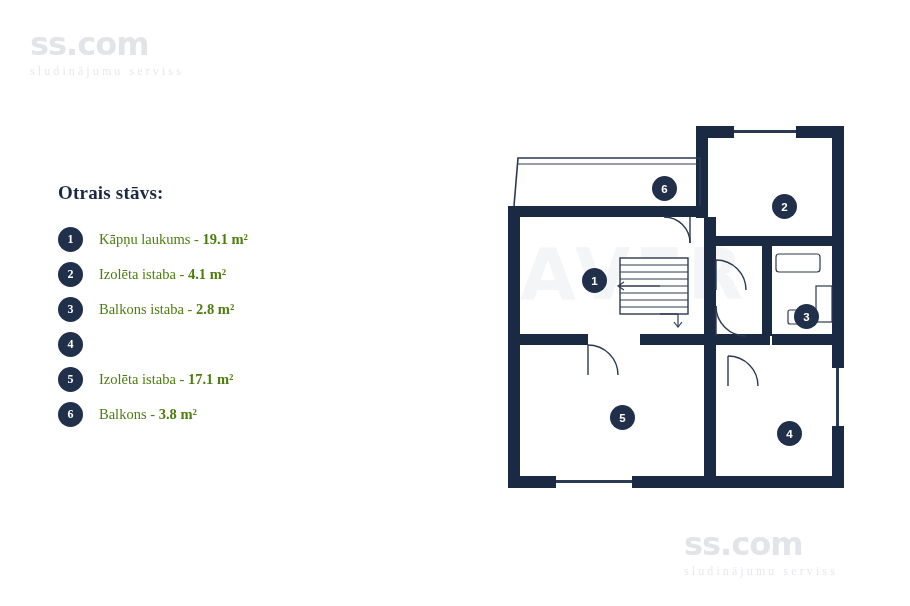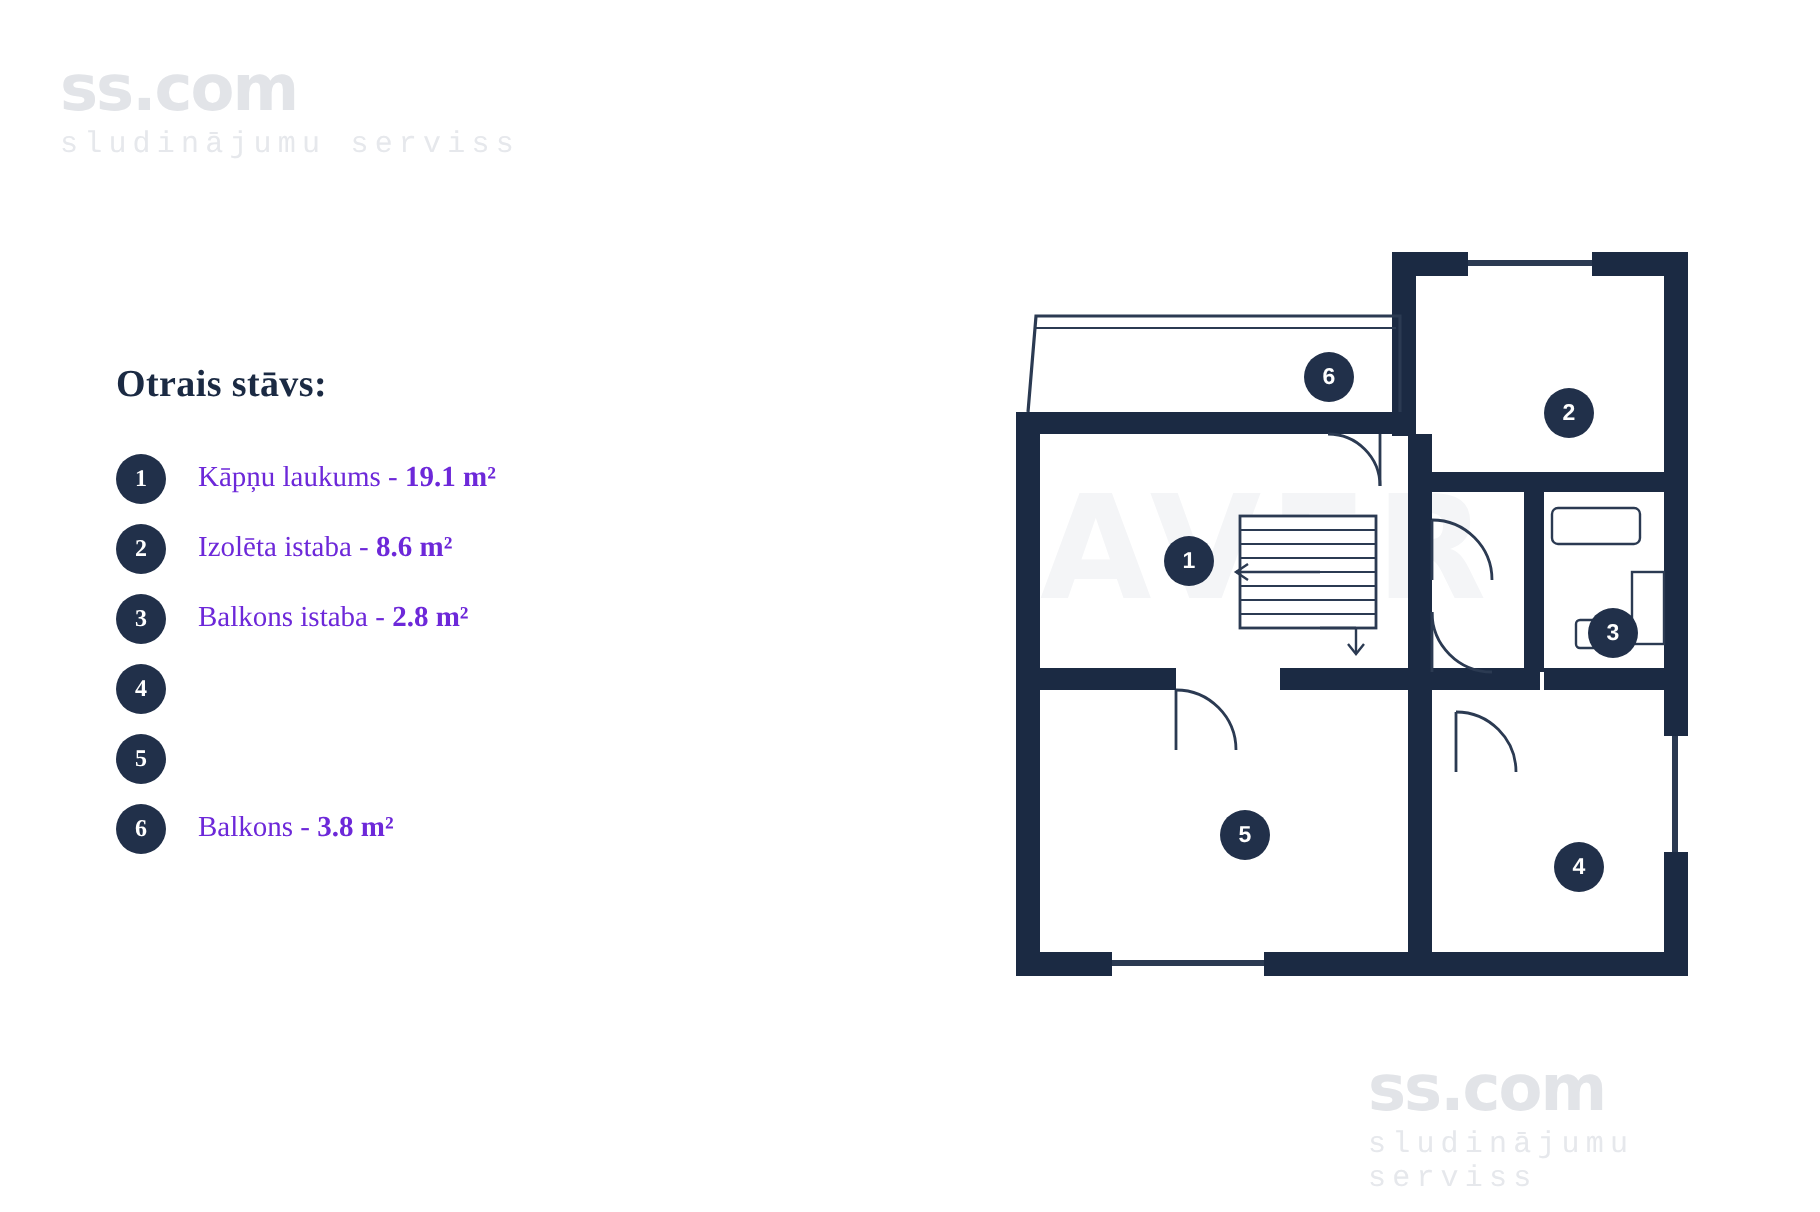--- a/index.html
+++ b/index.html
@@ -26,25 +26,25 @@
   .wm-bot { left: 684px; top: 528px; }
   .wm-title {
     font-size: 32px;
     letter-spacing: -1px;
     font-weight: 700;
     color: #e2e4e8;
     line-height: 1;
     font-family: "DejaVu Sans", sans-serif;
   }
   .wm-sub {
-    font-size: 15px;
+    font-size: 12px;
     letter-spacing: 3.1px;
     color: #e6e8ec;
     margin-top: 4px;
-    font-family: Liberation Mono, monospace;
+    font-family: Liberation Serif, serif;
   }
   .wm-center {
     position: absolute;
     left: 520px;
     top: 232px;
     font-size: 72px;
     font-weight: 700;
     letter-spacing: 4px;
     color: #f4f5f7;
     pointer-events: none;
@@ -81,21 +81,21 @@
     font-size: 12px;
     font-weight: 700;
     display: flex;
     align-items: center;
     justify-content: center;
     flex: 0 0 auto;
   }
   .legend-text {
     margin-left: 16px;
     font-size: 14.5px;
-    color: #6d28d9;
+    color: #4d7c0f;
     white-space: nowrap;
   }
   .legend-text b {
     font-weight: 700;
   }
 
   
   .plan {
     position: absolute;
     left: 500px;
@@ -140,37 +140,40 @@
   <div class="legend-row">
     <div class="badge">1</div>
     <div class="legend-text">
       <span>Kāpņu laukums</span><span> - </span><b>19.1 m²</b>
     </div>
   </div>
 
   <div class="legend-row">
     <div class="badge">2</div>
     <div class="legend-text">
-      <span>Izolēta istaba</span><span> - </span><b>8.6 m²</b>
+      <span>Izolēta istaba</span><span> - </span><b>4.1 m²</b>
     </div>
   </div>
 
   <div class="legend-row">
     <div class="badge">3</div>
     <div class="legend-text">
       <span>Balkons istaba</span><span> - </span><b>2.8 m²</b>
     </div>
   </div>
 
   <div class="legend-row">
     <div class="badge">4</div>
   </div>
 
   <div class="legend-row">
     <div class="badge">5</div>
+    <div class="legend-text">
+      <span>Izolēta istaba</span><span> - </span><b>17.1 m²</b>
+    </div>
   </div>
 
   <div class="legend-row">
     <div class="badge">6</div>
     <div class="legend-text">
       <span>Balkons</span><span> - </span><b>3.8 m²</b>
     </div>
   </div>
 </div>
 

